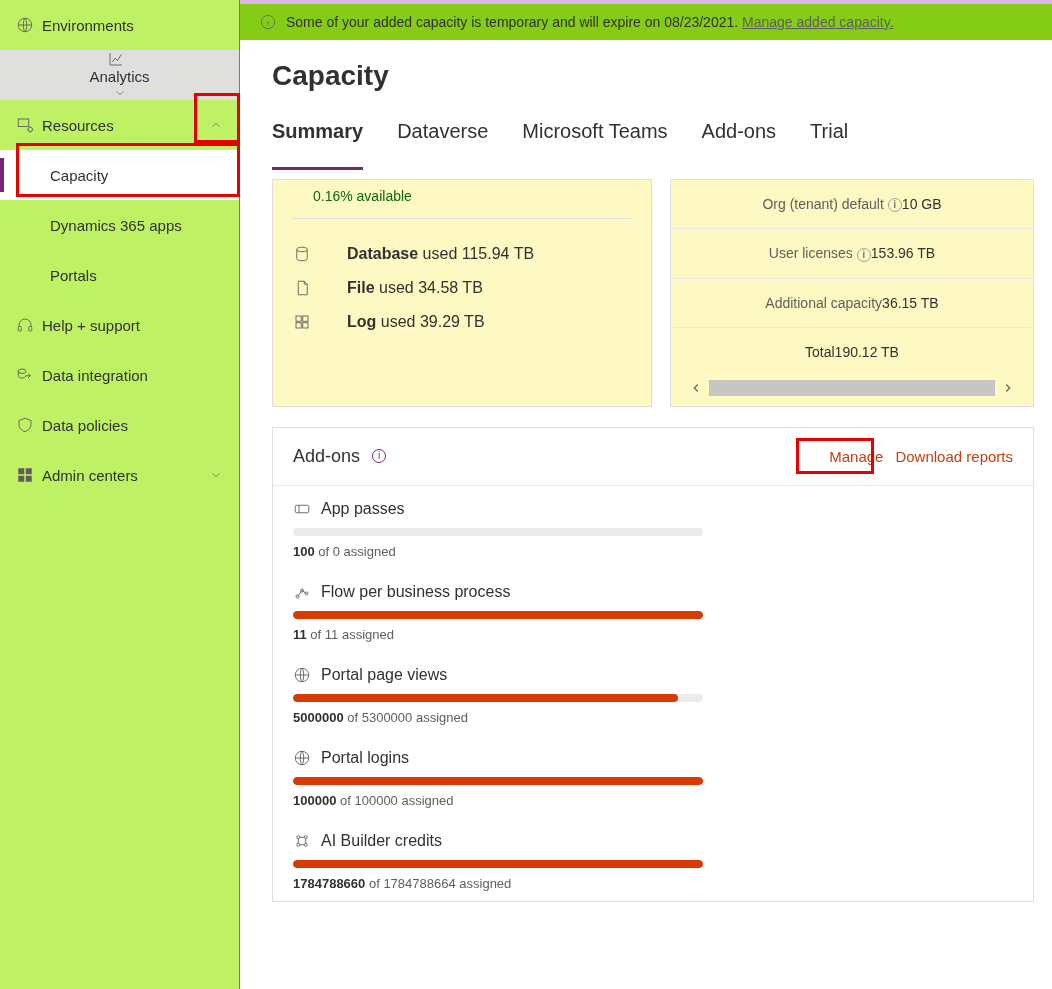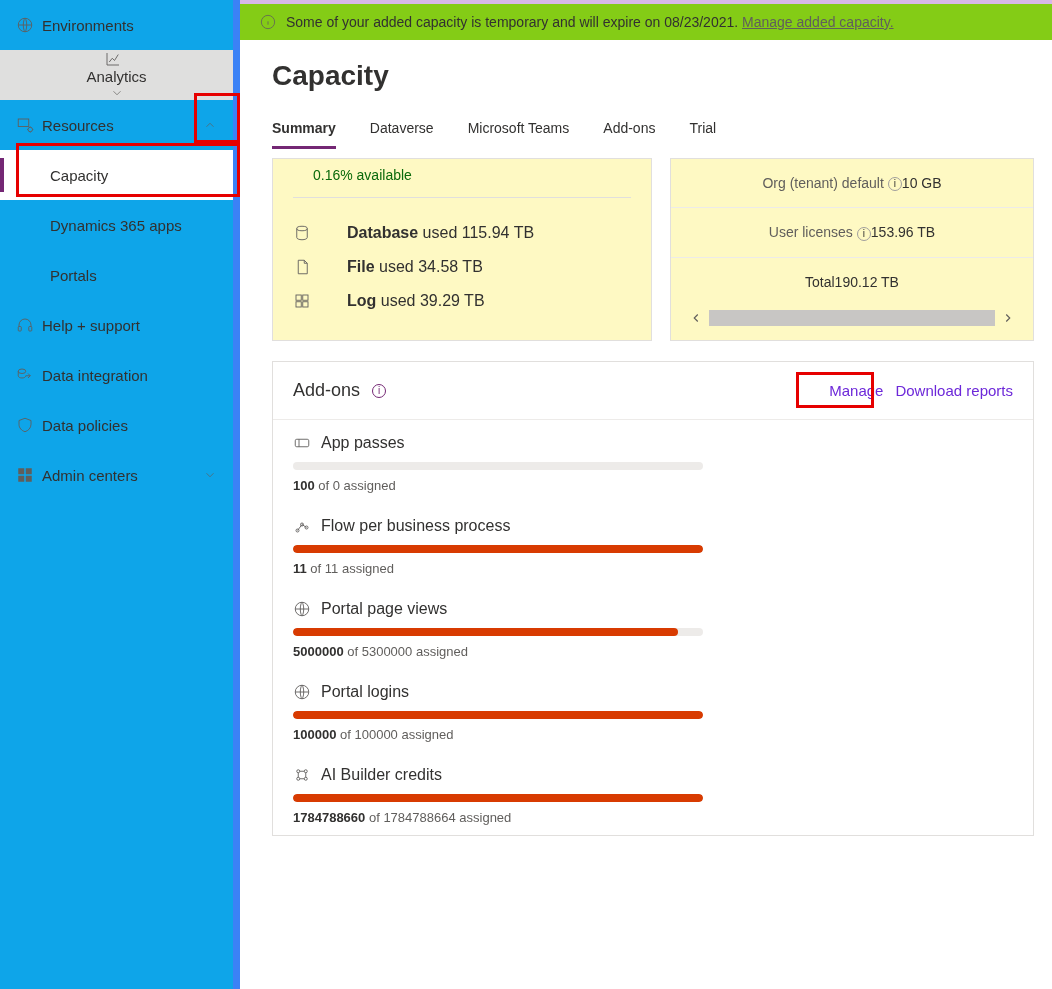--- a/index.html
+++ b/index.html
@@ -10,22 +10,22 @@
     background: #fff;
     width: 1052px;
     height: 989px;
     overflow: hidden;
   }
   .app { display: flex; height: 100%; }
 
   
   .sidebar {
     width: 240px;
-    background: #0ea5e9;
-    border-right: 7px solid #3b82f6;
+    background: #bef264;
+    border-right: 1px solid #3b82f6;
     flex-shrink: 0;
   }
   .nav-item {
     display: flex;
     align-items: center;
     padding: 0 16px;
     height: 50px;
     font-size: 15px;
     color: #323130;
     cursor: pointer;
@@ -89,22 +89,22 @@
     font-weight: 600;
     padding: 20px 32px 0 32px;
   }
   .tabs {
     display: flex;
     gap: 34px;
     padding: 28px 32px 0 32px;
     border-bottom: 1px solid transparent;
   }
   .tab {
-    font-size: 14px;
-    padding-bottom: 10px;
+    font-size: 20px;
+    padding-bottom: 24px;
     cursor: pointer;
   }
   .tab.active {
     font-weight: 600;
     border-bottom: 3px solid #742774;
   }
 
   .content-scroll {
     padding: 8px 18px 20px 32px;
     flex:1;
@@ -185,21 +185,21 @@
     border-bottom:1px solid #edebe9;
     position:relative;
   }
   .addons-header h3 {
     font-size: 18px;
     font-weight: 400;
     display:flex; align-items:center; gap:8px;
   }
   .addons-header .spacer { flex:1; }
   .addons-header a {
-    color: #6d28d9;
+    color: #c2410c;
     font-size: 15px;
     text-decoration: none;
     margin-left: 12px;
   }
   .red-box-manage {
     position:absolute;
     border:3px solid #e60000;
     right: 159px;
     top: 10px;
     width: 78px;
@@ -403,20 +403,24 @@
       </div>
 
       <div class="card right">
         <div class="source-row">
           <span><span>Org (tenant) default</span><span class="info-icon-sm">i</span></span>
           <span>10 GB</span>
         </div>
         <div class="source-row">
           <span><span>User licenses</span><span class="info-icon-sm">i</span></span>
           <span>153.96 TB</span>
+        </div>
+        <div class="source-row">
+          <span>Additional capacity</span>
+          <span>36.15 TB</span>
         </div>
         <div class="source-row total">
           <span>Total</span>
           <span>190.12 TB</span>
         </div>
         <div class="hscroll">
           <svg class="arrow" viewBox="0 0 24 24">
                 <path d="M15 6l-6 6 6 6" stroke="#605e5c" stroke-width="2" fill="none"></path>
               </svg>
           <div class="track"></div>

